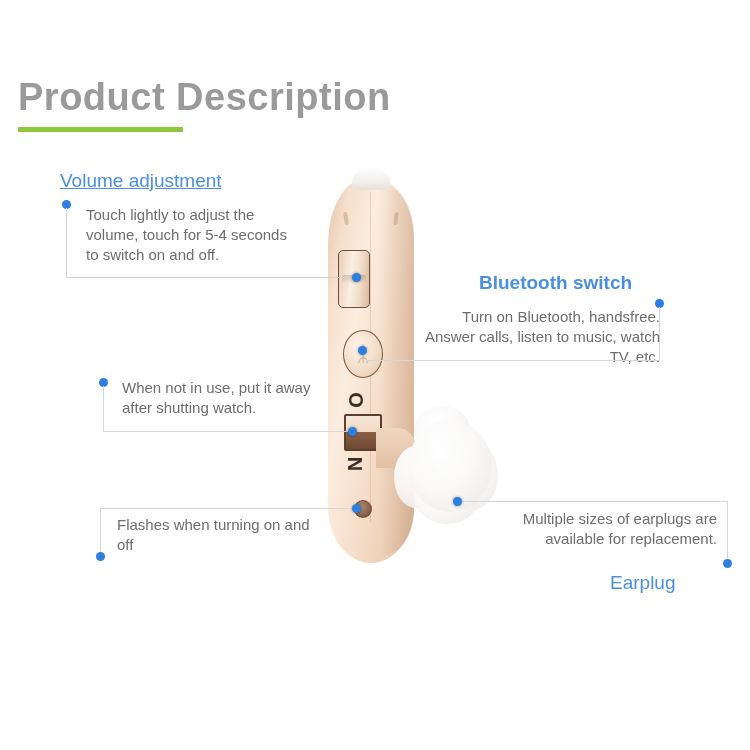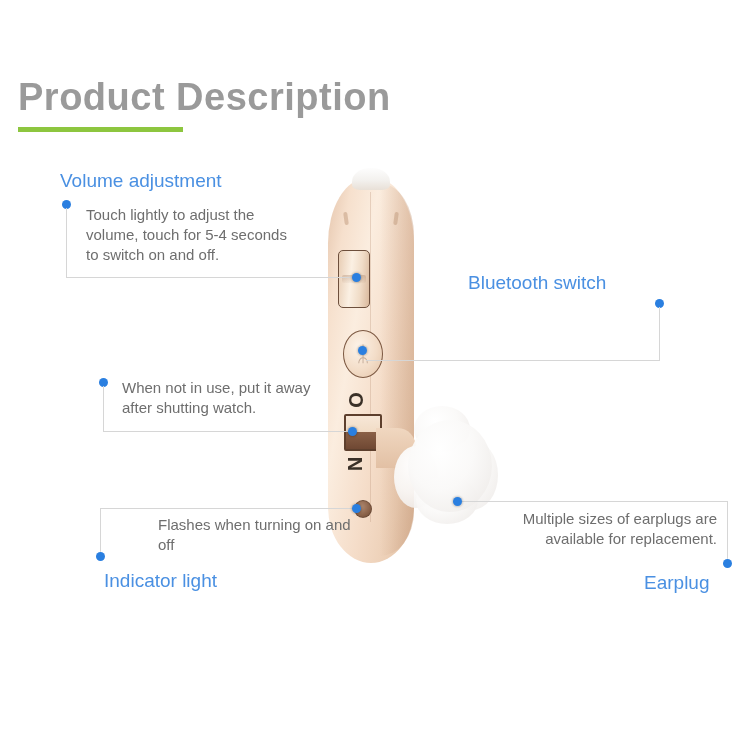--- a/index.html
+++ b/index.html
@@ -289,46 +289,46 @@
 
   <div id="earplug">
     <div id="plug-stem"></div>
     <div class="plug-lobe" id="plug-left"></div>
     <div class="plug-lobe" id="plug-top"></div>
     <div class="plug-lobe" id="plug-right"></div>
     <div class="plug-lobe" id="plug-bot"></div>
     <div class="plug-lobe" id="plug-main"></div>
   </div>
 
-  <div class="callout-title" style="left:60px; top:170px;">Volume adjustment</div>
+  <div class="callout-title" style="left:60px; top:170px;text-decoration:underline;">Volume adjustment</div>
   <div class="callout-body" style="left:86px; top:205px; width:215px;">Touch lightly to adjust the volume, touch for 5-4 seconds to switch on and off.</div>
   <div class="dot" style="left:62px; top:200px;"></div>
   <div class="line-v" style="left:66px; top:208px; height:70px;"></div>
   <div class="line-h" style="left:66px; top:277px; width:290px;"></div>
   <div class="dot on-device" style="left:352px; top:273px;"></div>
 
-  <div class="callout-title" style="left:468px; top:272px;">Bluetooth switch</div>
+  <div class="callout-title" style="left:479px; top:272px;font-weight:bold;">Bluetooth switch</div>
+  <div class="callout-body right-align" style="left:415px; top:307px; width:245px;">Turn on Bluetooth, handsfree. Answer calls, listen to music, watch TV, etc.</div>
   <div class="dot" style="left:655px; top:299px;"></div>
   <div class="line-v" style="left:659px; top:307px; height:54px;"></div>
   <div class="line-h" style="left:366px; top:360px; width:294px;"></div>
   <div class="dot on-device" style="left:358px; top:346px;"></div>
 
   <div class="callout-body" style="left:122px; top:378px; width:190px;">When not in use, put it away after shutting watch.</div>
   <div class="dot" style="left:99px; top:378px;"></div>
   <div class="line-v" style="left:103px; top:386px; height:46px;"></div>
   <div class="line-h" style="left:103px; top:431px; width:249px;"></div>
   <div class="dot on-device" style="left:348px; top:427px;"></div>
 
   <div class="line-h" style="left:100px; top:508px; width:256px;"></div>
   <div class="line-v" style="left:100px; top:508px; height:47px;"></div>
   <div class="dot on-device" style="left:352px; top:504px;"></div>
-  <div class="callout-body" style="left:117px; top:515px; width:200px;margin-left:41px;">Flashes when turning on and off</div>
+  <div class="callout-body" style="left:117px; top:515px; width:200px;">Flashes when turning on and off</div>
   <div class="dot" style="left:96px; top:552px;"></div>
-  <div class="callout-title" style="left:104px; top:570px;">Indicator light</div>
 
   <div class="line-h" style="left:462px; top:501px; width:265px;"></div>
   <div class="line-v" style="left:727px; top:501px; height:60px;"></div>
   <div class="dot on-device" style="left:453px; top:497px;"></div>
   <div class="callout-body right-align" style="left:472px; top:509px; width:245px;">Multiple sizes of earplugs are available for replacement.</div>
   <div class="dot" style="left:723px; top:559px;"></div>
-  <div class="callout-title" style="left:644px; top:572px;text-align:center;">Earplug</div>
+  <div class="callout-title" style="left:610px; top:572px;text-align:center;">Earplug</div>
 
 </div>
 
 </body></html>

